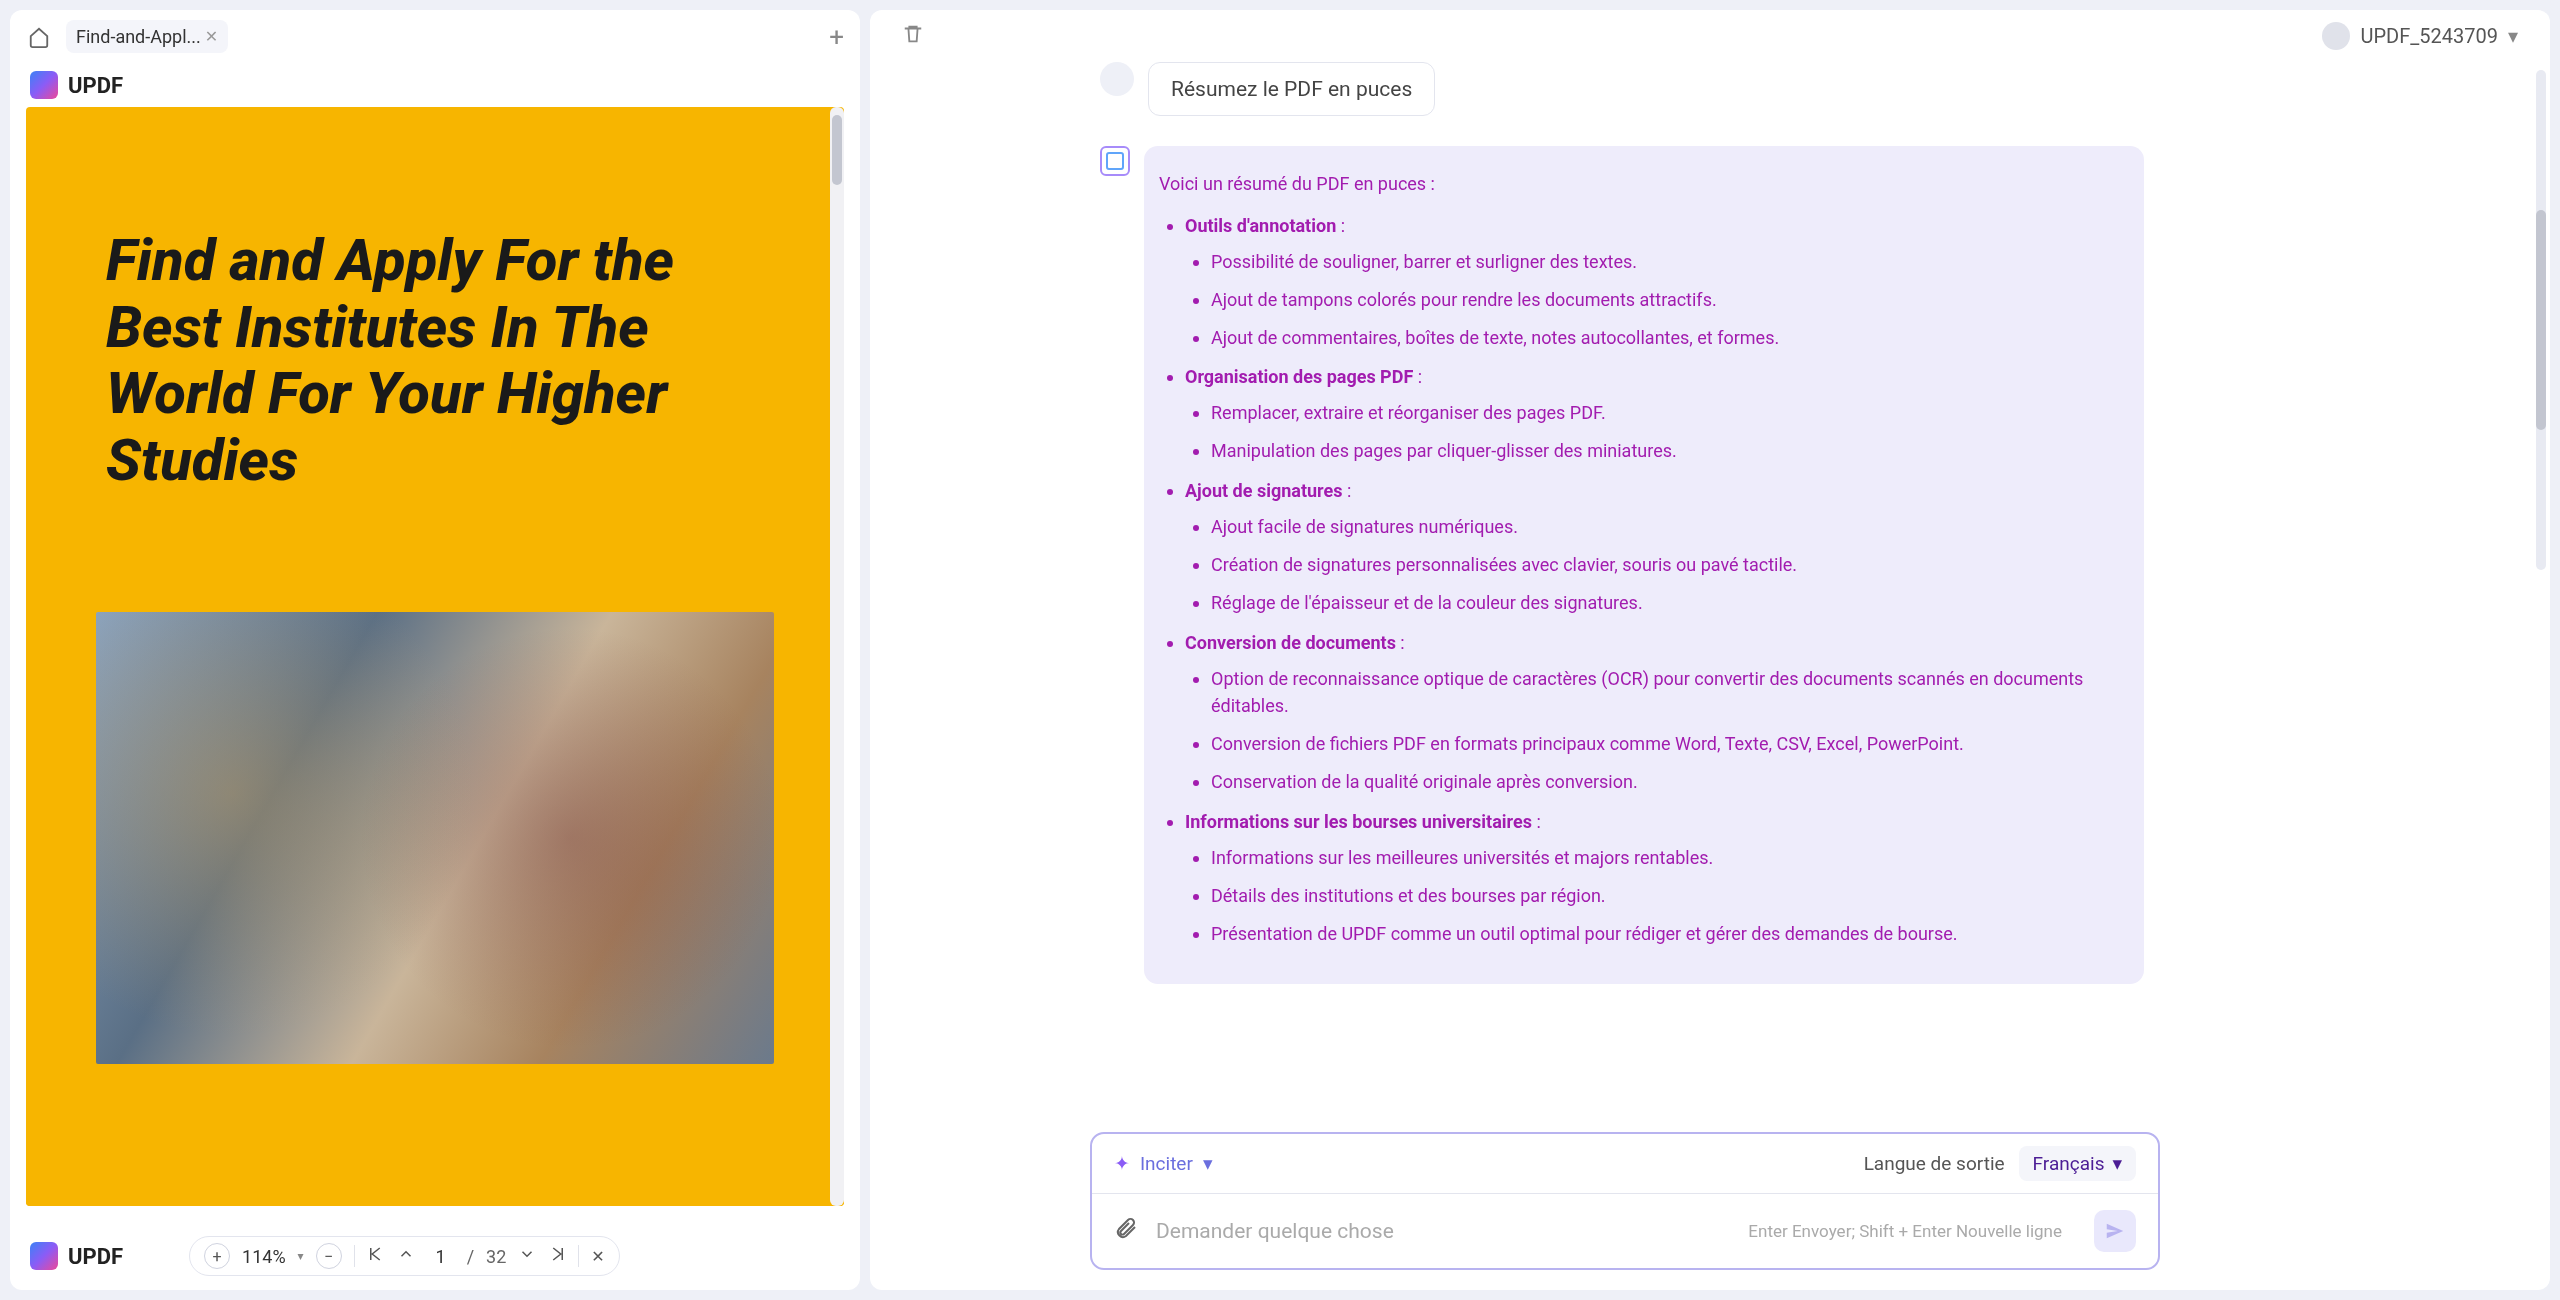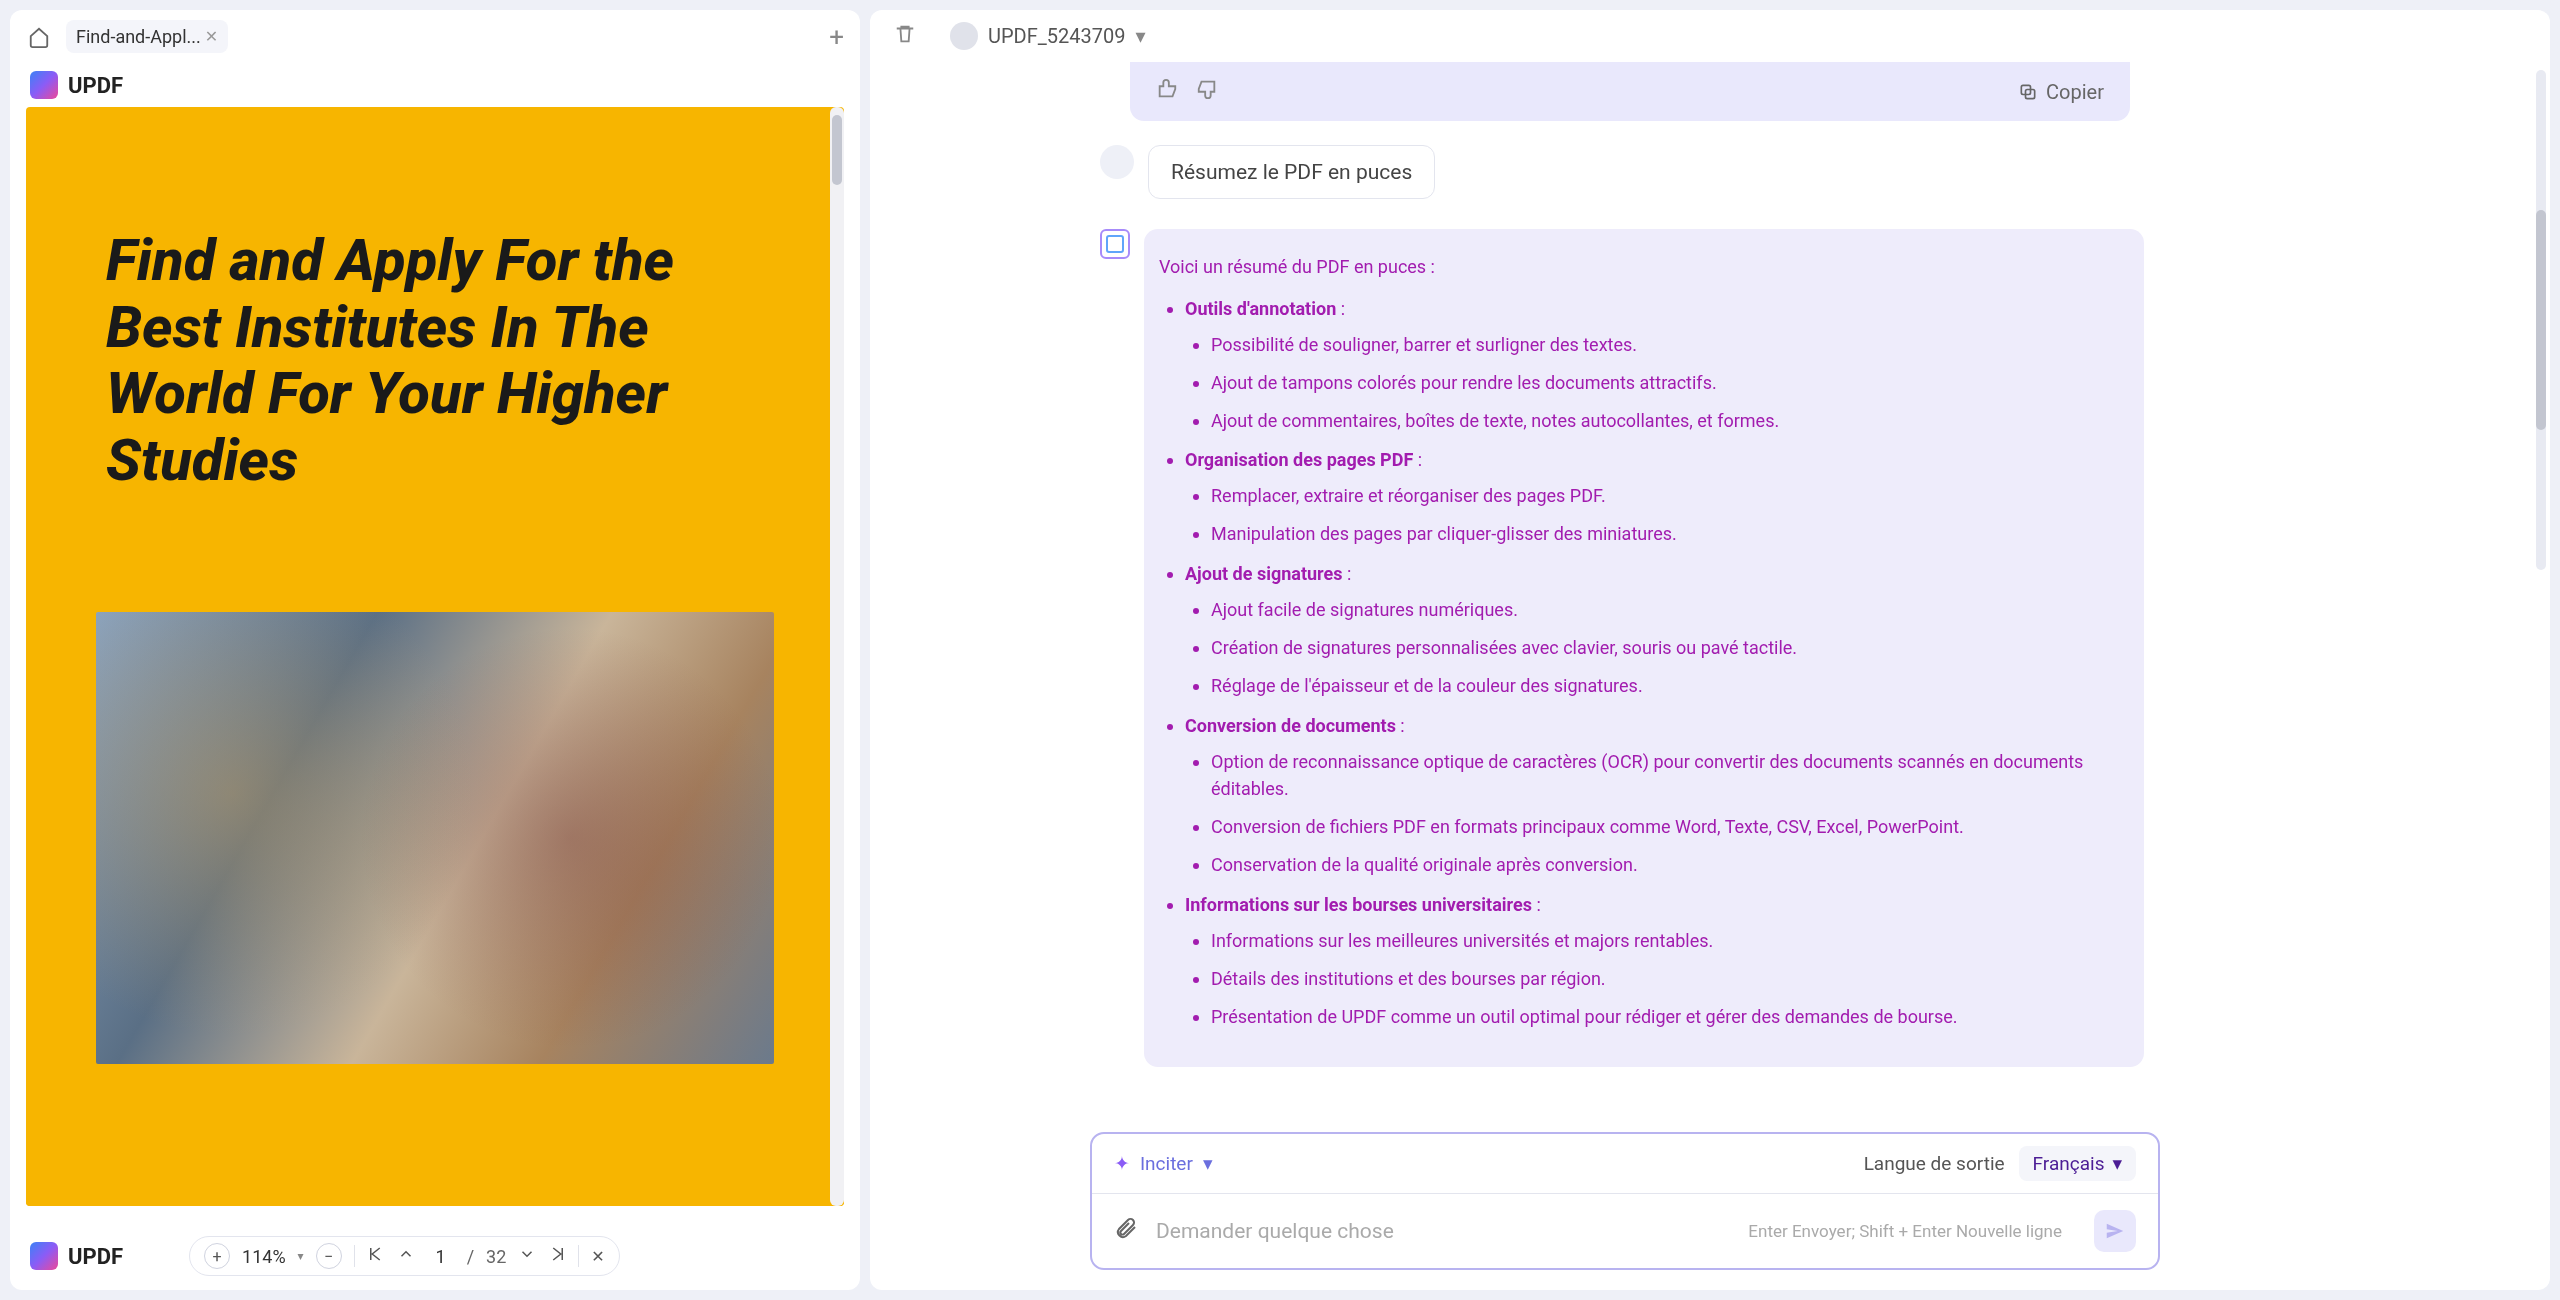--- a/index.html
+++ b/index.html
@@ -34,21 +34,21 @@
 .zg-btn { width:26px; height:26px; border:1px solid #d0d3df; border-radius:50%; display:flex; align-items:center; justify-content:center; color:#555; cursor:pointer; font-size:16px; }
 .zg-text { font-size:18px; color:#333; }
 .zg-caret { color:#888; font-size:12px; }
 .zg-sep { width:1px; height:22px; background:#e0e2ea; }
 .zg-nav { color:#555; cursor:pointer; }
 .zg-page-input { width:28px; border:none; text-align:center; font-size:18px; color:#333; background:transparent; }
 .zg-total { font-size:18px; color:#666; }
 
 
 .right-panel { flex:1; background:#fff; border-radius:12px; display:flex; flex-direction:column; position:relative; }
-.rp-header { display:flex; align-items:center; padding:12px 24px;gap:34px; }
+.rp-header { display:flex; align-items:center; justify-content:space-between; padding:12px 32px; }
 .trash-icon { color:#888; cursor:pointer; font-size:22px; }
 .user-chip { display:flex; align-items:center; gap:10px; color:#555; font-size:20px; }
 .user-avatar { width:28px; height:28px; border-radius:50%; background:#e0e2ea; }
 .user-caret { color:#888; cursor:pointer; }
 
 .chat-area { flex:1; overflow-y:auto; padding:0 40px 20px 40px; position:relative; }
 .chat-scroll { position:absolute; right:4px; top:8px; width:10px; height:500px; background:#e8eaf2; border-radius:5px; }
 .chat-scroll-thumb { position:absolute; right:0; top:140px; width:10px; height:220px; background:#c3c6d0; border-radius:5px; }
 
 .prev-response-footer { background:#e9e8fc; border-radius:0 0 14px 14px; padding:16px 26px; margin:0 0 24px 220px; display:flex; align-items:center; justify-content:space-between; max-width:1000px; }
@@ -161,41 +161,20 @@
     </span>
     <div class="user-chip">
       <div class="user-avatar"></div>
       <span>UPDF_5243709</span>
       <span class="user-caret">▾</span>
     </div>
   </div>
 
   <div class="chat-area">
 
-    <div class="prev-response-footer">
-      <div class="react-group">
-        <span class="react-btn">
-          <svg width="22" height="22" viewBox="0 0 24 24" fill="none" stroke="currentColor" stroke-width="2">
-              <path d="M14 9V5a3 3 0 0 0-6 0v4H4v11h14l3-8V9z"></path>
-            </svg>
-        </span>
-        <span class="react-btn">
-          <svg width="22" height="22" viewBox="0 0 24 24" fill="none" stroke="currentColor" stroke-width="2">
-              <path d="M10 15v4a3 3 0 0 0 6 0v-4h4V4H6L3 12v3z"></path>
-            </svg>
-        </span>
-      </div>
-      <div class="copy-btn">
-        <svg width="20" height="20" viewBox="0 0 24 24" fill="none" stroke="currentColor" stroke-width="2">
-            <rect x="9" y="9" width="11" height="11" rx="2"></rect>
-            <rect x="4" y="4" width="11" height="11" rx="2"></rect>
-          </svg>
-        <span>Copier</span>
-      </div>
-    </div>
 
     <div class="user-msg-row">
       <div class="msg-avatar"></div>
       <div class="user-bubble">
         <span>Résumez le PDF en puces</span>
       </div>
     </div>
 
     <div class="ai-msg-row">
       <div class="ai-avatar"></div>

